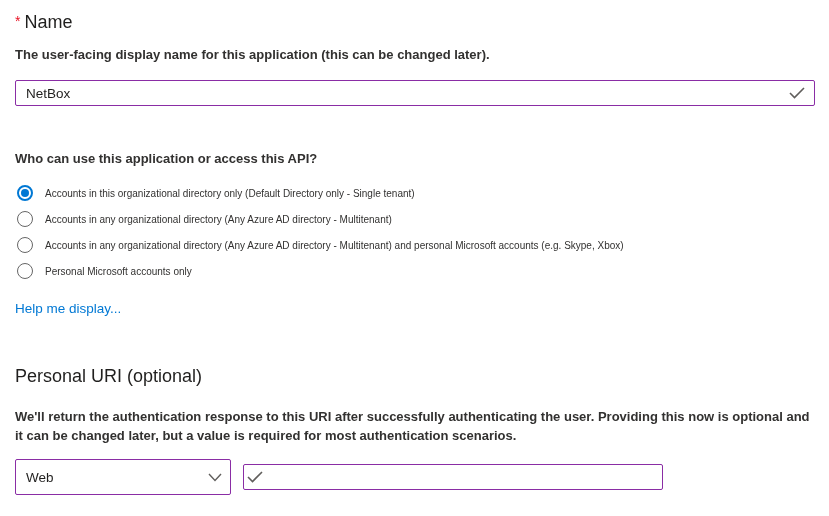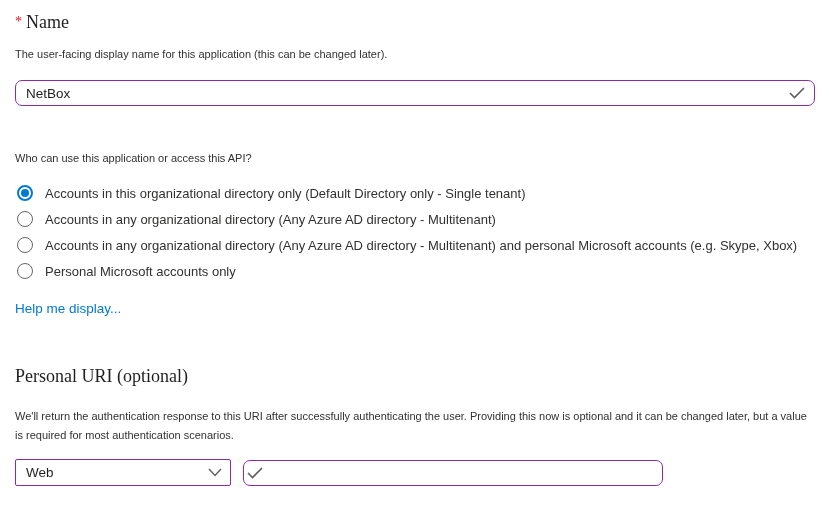--- a/index.html
+++ b/index.html
@@ -17,46 +17,46 @@
     box-sizing: border-box;
     padding: 12px 14px 0 15px;
     overflow: hidden;
   }
   .section-title {
     font-size: 18px;
     font-weight: 400;
     color: #201f1e;
     line-height: 21px;
     margin: 0;
-    font-family: Liberation Serif, serif;
   }
   .required-marker {
     color: #e81123;
     font-size: 14px;
     margin-right: 4px;
     position: relative;
     top: -2px;
   }
   .body-text {
-    font-size: 11px;
+    font-size: 13px;
     line-height: 19px;
     color: #323130;
     margin: 0;
     max-width: 802px;
+    font-weight: bold;
   }
   .desc-name { margin-top: 11px; }
 
   .text-input-wrap {
     position: relative;
     margin-top: 16px;
     width: 800px;
     height: 26px;
     box-sizing: border-box;
     border: 1px solid #8a2da5;
-    border-radius: 7px;
+    border-radius: 2px;
     background: #fff;
     display: flex;
     align-items: center;
   }
   .text-input-wrap input {
     border: none;
     outline: none;
     background: transparent;
     font-family: "Liberation Sans", sans-serif;
     font-size: 13.5px;
@@ -102,21 +102,21 @@
     border: 2px solid #0078d4;
   }
   .radio-dot {
     width: 8px;
     height: 8px;
     border-radius: 50%;
     background: transparent;
   }
   .radio-row.selected .radio-dot { background: #0078d4; }
   .radio-label {
-    font-size: 13px;
+    font-size: 10px;
     color: #323130;
     margin-left: 10px;
     white-space: nowrap;
   }
 
   .help-link {
     display: inline-block;
     margin-top: 17px;
     font-size: 13.5px;
     color: #0078d4;
@@ -128,21 +128,21 @@
   .desc-redirect { margin-top: 20px; }
 
   .uri-row {
     display: flex;
     align-items: center;
     margin-top: 14px;
   }
   .platform-select {
     position: relative;
     width: 216px;
-    height: 27px;
+    height: 36px;
     box-sizing: border-box;
     border: 1px solid #8a2da5;
     border-radius: 2px;
     background: #fff;
     display: flex;
     align-items: center;
     justify-content: space-between;
     padding: 0 8px 0 10px;
     cursor: pointer;
     flex: 0 0 auto;

